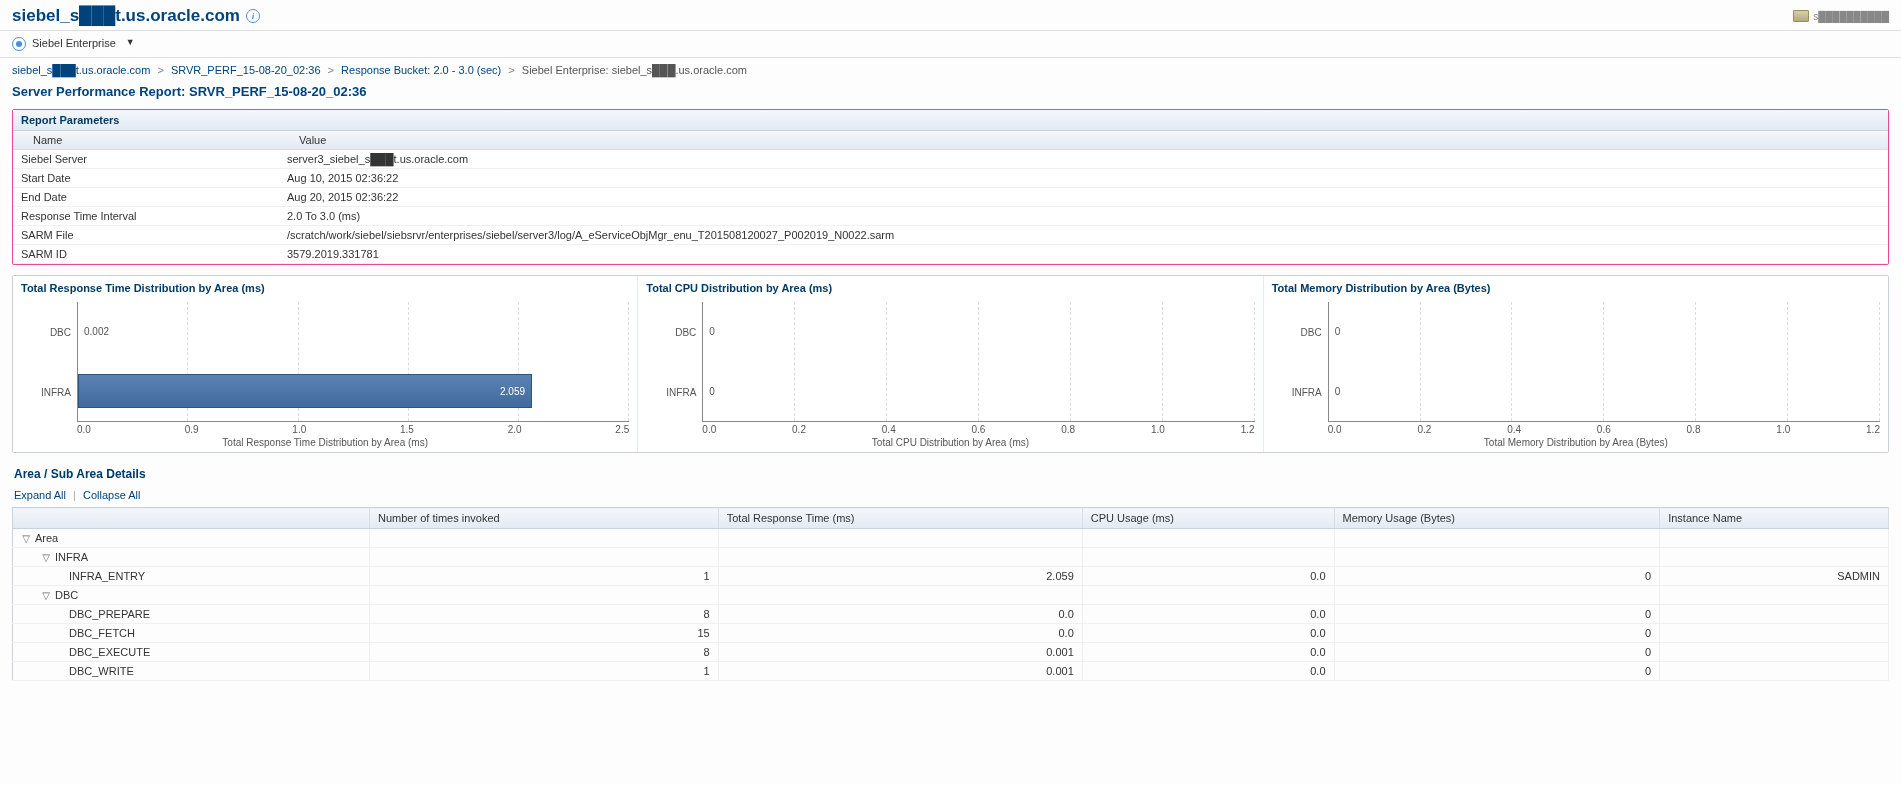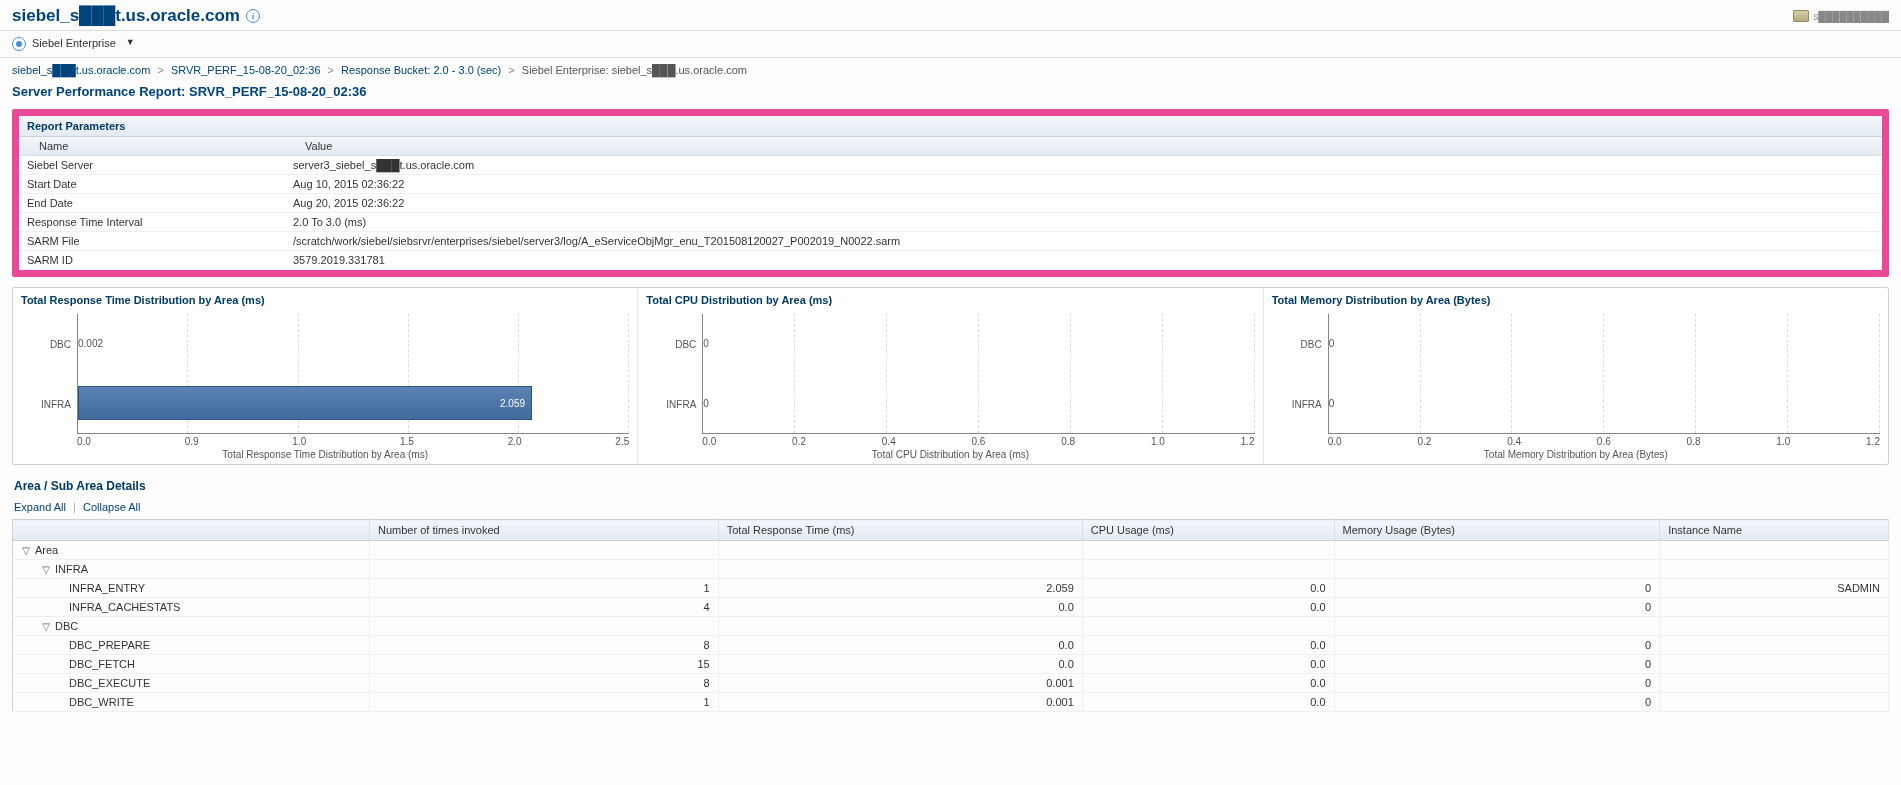--- a/index.html
+++ b/index.html
@@ -80,21 +80,21 @@
   .breadcrumb span.sep { color: #888; margin: 0 4px; }
   .breadcrumb span.curr { color: #555; }
   .section-title {
     padding: 2px 12px 6px;
     font-size: 13px;
     font-weight: bold;
     color: #00437c;
   }
   .panel {
     margin: 4px 12px 10px;
-    border: 7px solid #ec4899;
+    border: 1px solid #ec4899;
     border-radius: 2px;
     background: #fff;
   }
   .panel-head {
     background: linear-gradient(to bottom, #f4f7fb, #e2eaf2);
     padding: 4px 8px;
     font-weight: bold;
     color: #003a66;
     border-bottom: 1px solid #c9d2dc;
     font-size: 11px;
@@ -190,20 +190,21 @@
     align-items: center;
     justify-content: flex-end;
     padding-right: 6px;
     color: #fff;
     font-size: 10px;
     box-sizing: border-box;
   }
   .val-label {
     font-size: 10px;
     color: #555;
+    margin-left: 6px;
   }
   .xlabels {
     display: flex;
     justify-content: space-between;
     margin-left: 56px;
     font-size: 10px;
     color: #555;
     margin-top: 2px;
   }
   .area-panel {
@@ -468,28 +469,20 @@
         </tr>
         <tr>
           <td><span class="ind2">INFRA_ENTRY</span></td>
           <td class="num">1</td>
           <td class="num">2.059</td>
           <td class="num">0.0</td>
           <td class="num">0</td>
           <td class="num">SADMIN</td>
         </tr>
         <tr>
-          <td><span class="ind2">INFRA_CACHESTATS</span></td>
-          <td class="num">4</td>
-          <td class="num">0.0</td>
-          <td class="num">0.0</td>
-          <td class="num">0</td>
-          <td class="num"></td>
-        </tr>
-        <tr>
           <td><span class="ind1"><span class="tree-toggle">▽</span>DBC</span></td>
           <td></td>
           <td></td>
           <td></td>
           <td></td>
           <td></td>
         </tr>
         <tr>
           <td><span class="ind2">DBC_PREPARE</span></td>
           <td class="num">8</td>

